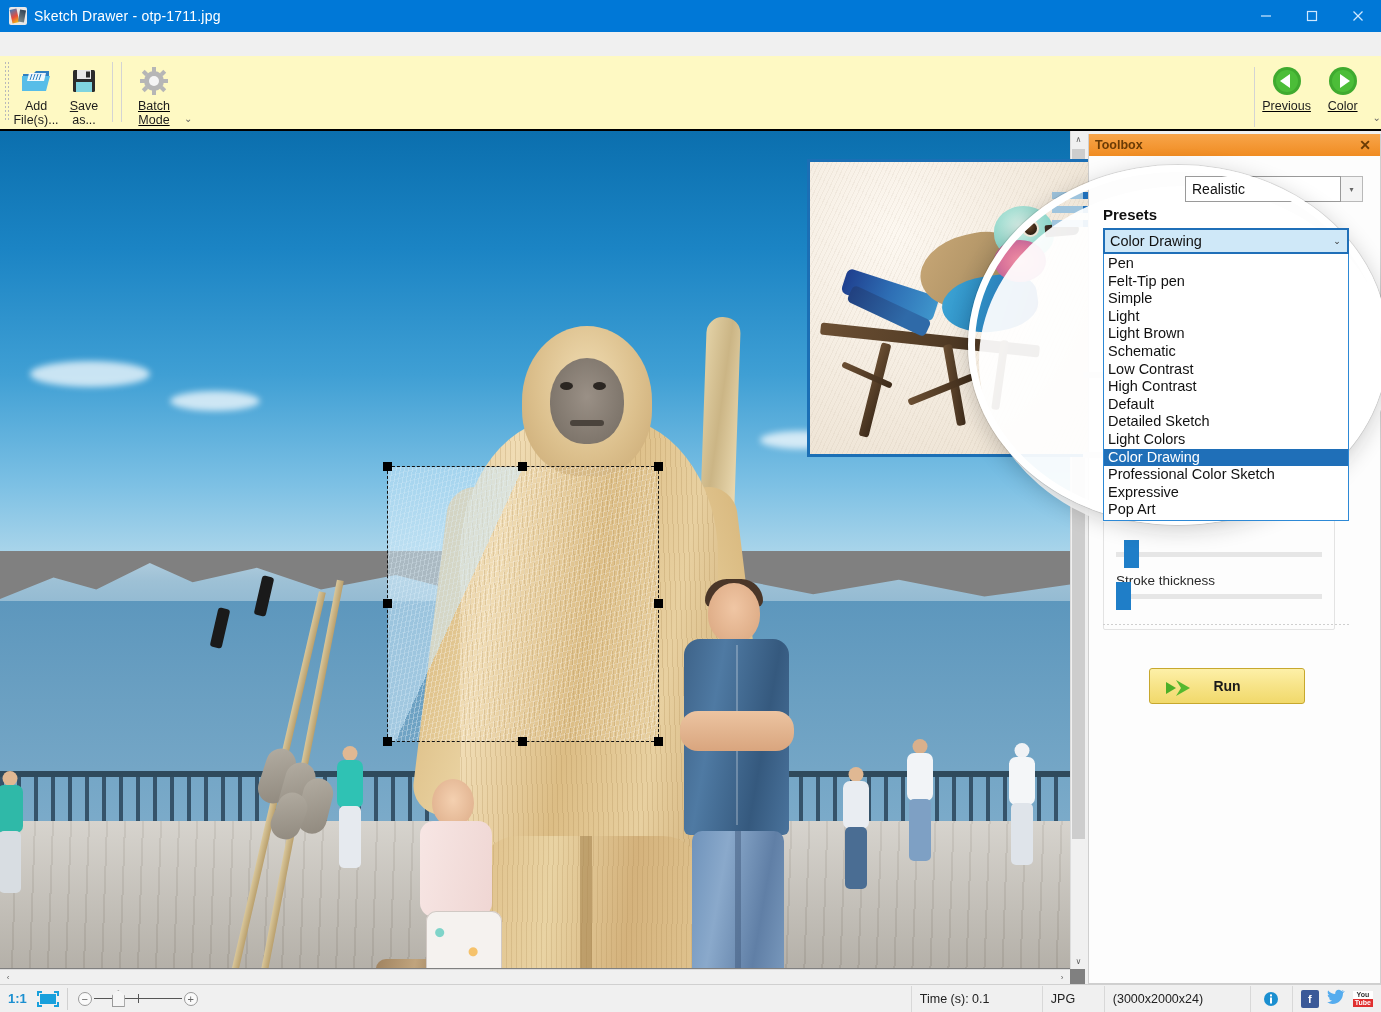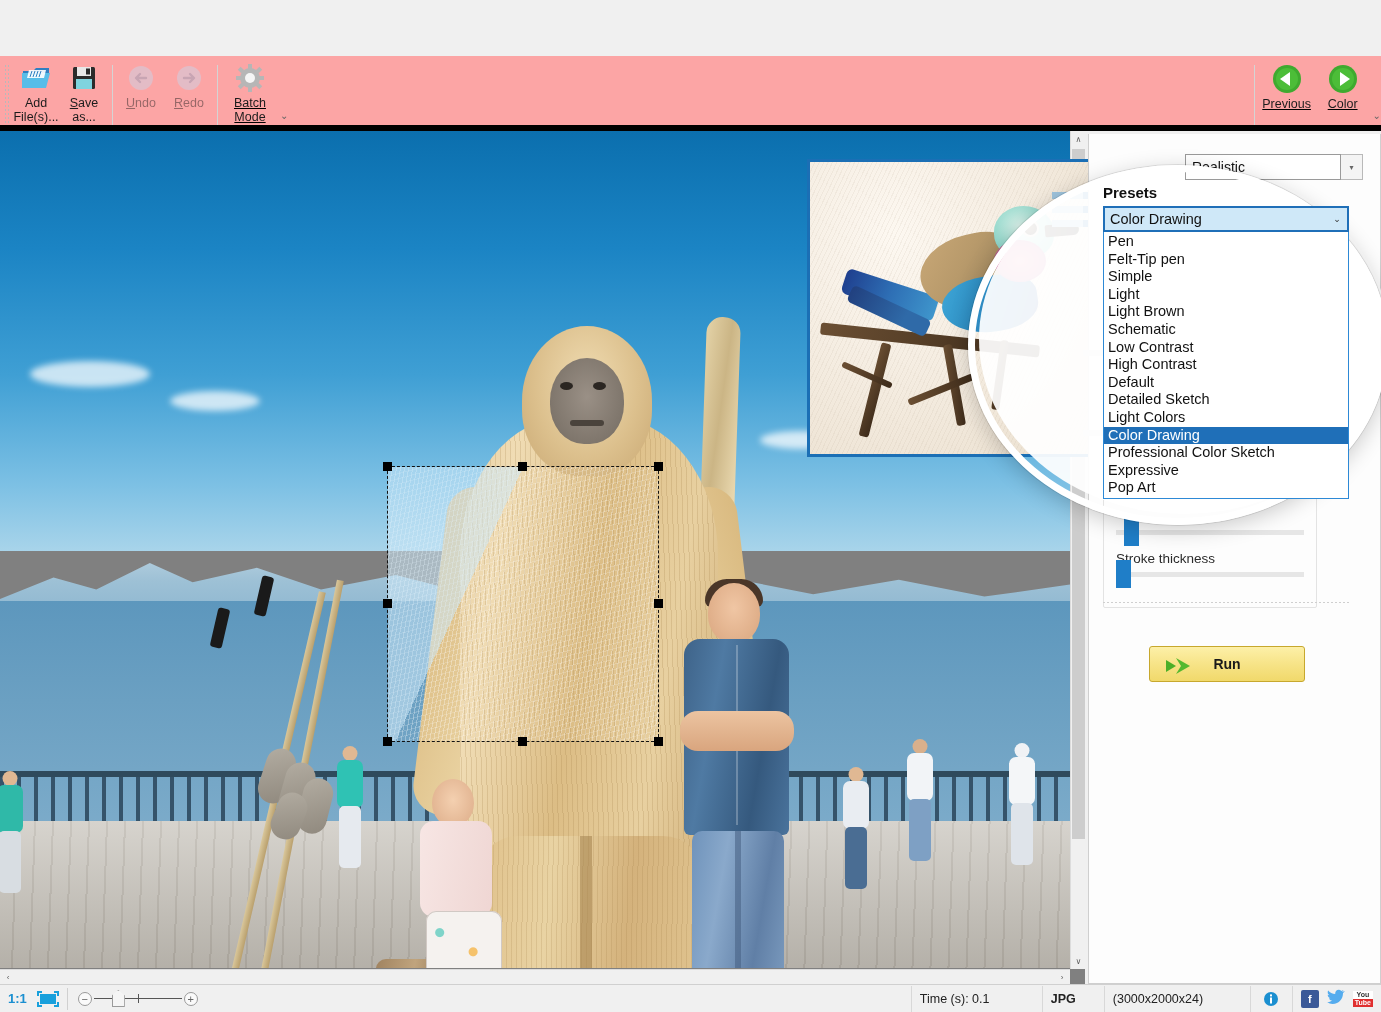--- a/index.html
+++ b/index.html
@@ -52,22 +52,22 @@
     background-size: 3px 4px; background-position: 1px 1px;
   }
   .menu-item {
     padding: 2px 12px; font-size: 13px; color: #000; cursor: default;
   }
   .menu-item u { text-decoration: underline; }
 
   
   .toolbar {
     position: absolute; left: 0; top: 56px; width: 1381px; height: 75px;
-    background: #fca5a5; border-bottom: 6px solid #000000;
-    display: flex; align-items: flex-end;
+    background: #fef9c3; border-bottom: 2px solid #000000;
+    display: flex; align-items: flex-start;
   }
   .tbar-grip {
     width: 7px; height: 62px; margin: 4px 2px 0 3px;
     background-image: radial-gradient(circle, #b9b9b9 1px, transparent 1px);
     background-size: 3px 4px; background-position: 1px 1px;
   }
   .tbar-group { display: flex; align-items: flex-start; height: 72px; padding-top: 5px; }
   .tbar-sep { width: 1px; height: 60px; background: #d4d4d4; margin: 6px 4px 0 4px; }
   .tbar-btn {
     width: 48px; min-width: 46px; display: flex; flex-direction: column;
@@ -467,21 +467,21 @@
   .ob-sub { position:absolute; left: 100px; top: 74px; font-size: 13.5px; color:#444; }
   .ob-slider1 { position:absolute; left: 52px; top: 96px; width: 130px; height: 6px; background:#d9d9d9; }
   .ob-slider1 .k { position:absolute; left: 76px; top:-10px; width: 19px; height: 26px; background:#1f7ec8; }
   .ob-smudge { position:absolute; left: 86px; top: 146px; font-size: 13.5px; color:#444; }
   .ob-slider2 { position:absolute; left: 52px; top: 176px; width: 130px; height: 6px; background:#d9d9d9; }
   .ob-slider2 .k { position:absolute; left: 118px; top:-12px; width: 22px; height: 30px; background:#1f7ec8; }
   .ob-ns { position:absolute; left: 140px; top: 206px; font-size: 13.5px; color:#555; }
 
   
   .slider-group {
-    position:absolute; left: 14px; top: 362px; width: 214px;
+    position:absolute; left: 14px; top: 362px; width: 232px;
     border: 1px solid #e3e3e3; border-radius: 2px; padding: 10px 8px 14px 8px;
   }
   .slider-lbl { font-size: 13.5px; color:#2b2b2b; margin: 2px 0 6px 4px; }
   .slider-track {
     position:relative; height: 5px; background:#e6e6e6; margin: 0 4px 16px 4px;
   }
   .slider-knob { position:absolute; top: -12px; width: 15px; height: 28px; background:#1f7ec8; }
 
   .divider { position:absolute; left: 14px; top: 468px; width: 246px; height:1px;
     background: repeating-linear-gradient(90deg,#cfcfcf 0 2px, transparent 2px 4px); }
@@ -540,20 +540,42 @@
     box-shadow: 0 0 0 1px rgba(0,0,0,.10), 0 5px 22px rgba(0,0,0,.20);
     pointer-events:none; z-index: 30;
     background: transparent;
   }
 </style>
 </head>
 <body>
 
 <div id="app">
 
+  <div class="titlebar">
+    <div class="tb-icon"></div>
+    <div class="tb-title">Sketch Drawer - otp-1711.jpg</div>
+    <div class="tb-buttons">
+      <div class="tb-btn">
+        <svg width="12" height="12" viewBox="0 0 12 12">
+            <line x1="1" y1="6" x2="11" y2="6" stroke="#cfe8ff" stroke-width="1.2"></line>
+          </svg>
+      </div>
+      <div class="tb-btn">
+        <svg width="12" height="12" viewBox="0 0 12 12">
+            <rect x="1.5" y="1.5" width="9" height="9" fill="none" stroke="#cfe8ff" stroke-width="1.2"></rect>
+          </svg>
+      </div>
+      <div class="tb-btn close">
+        <svg width="12" height="12" viewBox="0 0 12 12">
+            <line x1="1.5" y1="1.5" x2="10.5" y2="10.5" stroke="#cfe8ff" stroke-width="1.2"></line>
+            <line x1="10.5" y1="1.5" x2="1.5" y2="10.5" stroke="#cfe8ff" stroke-width="1.2"></line>
+          </svg>
+      </div>
+    </div>
+  </div>
 
 
   <div class="toolbar">
     <div class="tbar-grip"></div>
 
     <div class="tbar-group">
       <div class="tbar-btn">
         <div class="tbar-ico">
           <svg width="32" height="28" viewBox="0 0 32 28">
             <path d="M3 7 L13 7 L16 4 L29 4 L29 9 L3 9 Z" fill="#2f7fc1"></path>
@@ -579,40 +601,20 @@
             <rect x="16" y="4.5" width="4" height="6" fill="#2b2b2b"></rect>
             <rect x="6" y="15" width="16" height="10" fill="#7fd4df"></rect>
           </svg>
         </div>
         <div class="tbar-lbl"><u>S</u>ave<br>as...</div>
       </div>
     </div>
 
     <div class="tbar-sep"></div>
 
-    <div class="tbar-group">
-      <div class="tbar-btn disabled">
-        <div class="tbar-ico">
-          <svg width="30" height="28" viewBox="0 0 30 28">
-            <circle cx="15" cy="14" r="12" fill="#c7d8ee"></circle>
-            <path d="M20 14 L11 14 M14 10 L10 14 L14 18" stroke="#8aa5c6" stroke-width="2.4" fill="none" stroke-linecap="round" stroke-linejoin="round"></path>
-          </svg>
-        </div>
-        <div class="tbar-lbl"><u>U</u>ndo</div>
-      </div>
-      <div class="tbar-btn disabled">
-        <div class="tbar-ico">
-          <svg width="30" height="28" viewBox="0 0 30 28">
-            <circle cx="15" cy="14" r="12" fill="#c7d8ee"></circle>
-            <path d="M10 14 L19 14 M16 10 L20 14 L16 18" stroke="#8aa5c6" stroke-width="2.4" fill="none" stroke-linecap="round" stroke-linejoin="round"></path>
-          </svg>
-        </div>
-        <div class="tbar-lbl"><u>R</u>edo</div>
-      </div>
-    </div>
 
     <div class="tbar-sep"></div>
 
     <div class="tbar-group">
       <div class="tbar-btn wide">
         <div class="tbar-ico">
           <svg width="30" height="30" viewBox="0 0 30 30">
             <g fill="#b6b6b6">
               <circle cx="15" cy="15" r="10"></circle>
               <g>
@@ -797,20 +799,24 @@
     </div>
   </div>
 
   <div class="ghost-sliders">
     <i></i>
       <i></i>
       <i></i>
   </div>
 
   <div class="toolbox">
+    <div class="toolbox-title">
+      <span>Toolbox</span>
+      <span class="toolbox-close">✕</span>
+    </div>
 
     <div class="toolbox-body">
 
       <div class="obscured">
         <div class="ob-tab">Contour</div>
         <div class="ob-check">
           <span class="box">✓</span>
           <span class="lbl">Enab</span>
         </div>
         <div class="ob-group">Edges</div>
@@ -897,21 +903,21 @@
     <div class="zoom-widget">
       <span class="circ">−</span>
       <span class="track">
         <span class="tick" style="left:50%;"></span>
         <span class="thumb2"></span>
       </span>
       <span class="circ">+</span>
     </div>
     <div class="sb-spacer"></div>
     <div class="sb-cell" style="width:132px;border-left:1px solid #d8d8d8;">Time (s): 0.1</div>
-    <div class="sb-cell" style="width:62px;font-weight:bold;">JPG</div>
+    <div class="sb-cell" style="width:62px;">JPG</div>
     <div class="sb-cell" style="width:146px;">(3000x2000x24)</div>
     <div class="sb-cell" style="width:42px;justify-content:center;">
       <svg width="16" height="16" viewBox="0 0 16 16">
           <circle cx="8" cy="8" r="7" fill="#1b8fd0"></circle>
           <rect x="7" y="6.5" width="2" height="6" fill="#fff"></rect>
           <rect x="7" y="3.4" width="2" height="2" fill="#fff"></rect>
         </svg>
     </div>
     <div class="sb-social">
       <span class="sb-ico" style="background:#3b5998;">f</span>

